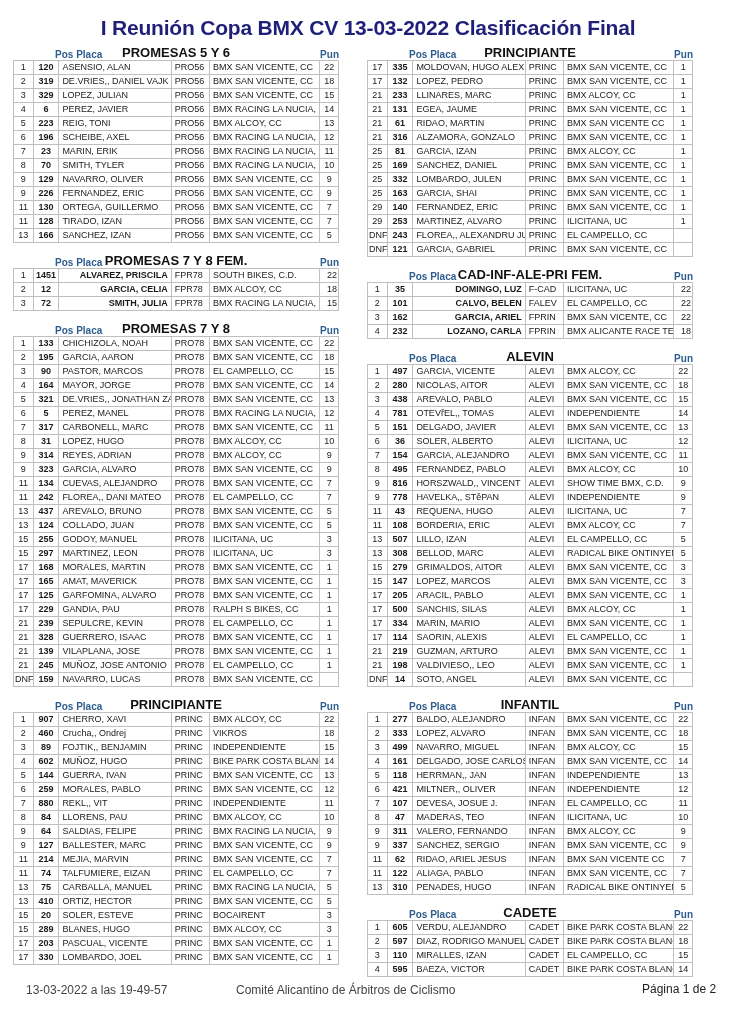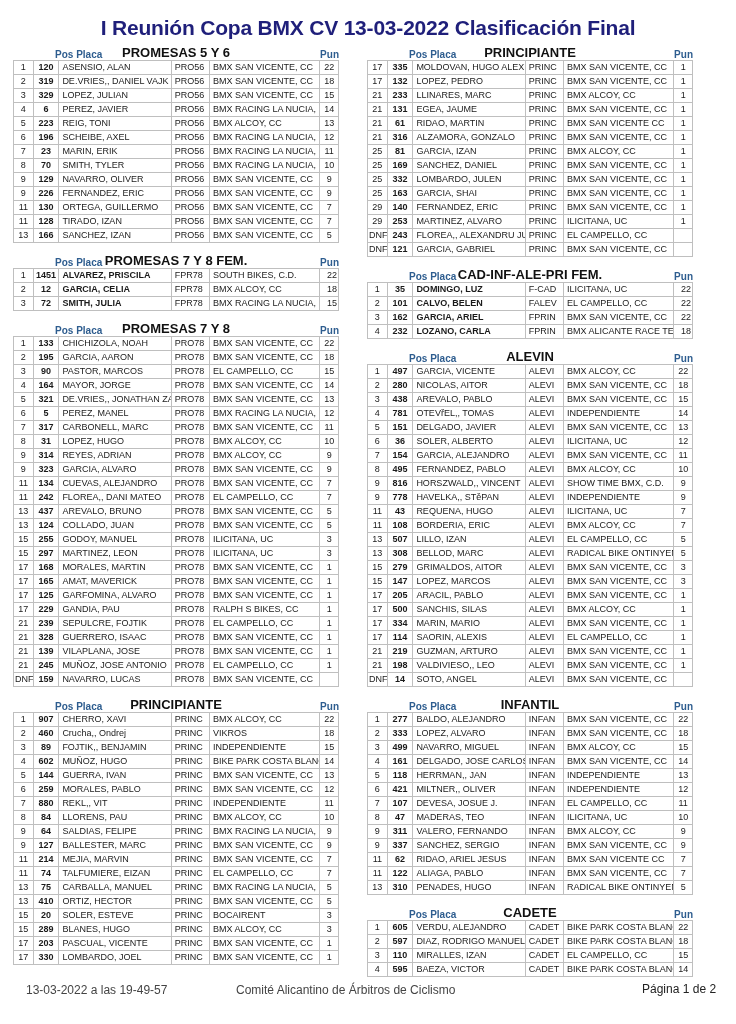--- a/index.html
+++ b/index.html
@@ -18,21 +18,21 @@
                          font-size: 13px; font-weight: bold; color: #111; }
   table { border-collapse: collapse; width: 100%; table-layout: fixed; font-size: 9px; }
   td { border: 1px solid #bfbfbf; padding: 0 3px; height: 13px; line-height: 13px;
        white-space: nowrap; overflow: hidden; }
   td.c-pos { width: 16px; text-align: center; padding: 0 1px; }
   td.c-placa { width: 22px; text-align: center; font-weight: bold; padding: 0 1px; }
   td.c-name { width: 102px; }
   td.c-cat { width: 30px; }
   td.c-club { width: 100px; }
   td.c-pun { width: 15px; text-align: center; padding: 0 1px; }
-  tr.fem td.c-name { font-weight: bold; }
+  tr.fem td.c-name { font-weight: bold; text-align: right; }
   tr.fem td.c-pun { text-align: right; }
   .footer-left { position: absolute; left: 26px; top: 983px; font-size: 12px; color: #444; }
   .footer-mid { position: absolute; left: 236px; top: 983px; font-size: 12px; color: #444; }
   .footer-right { position: absolute; left: 642px; top: 982px; font-size: 12px; color: #222; }
 </style>
 </head>
 <body>
 
 <div class="title">I Reunión Copa BMX CV 13-03-2022 Clasificación  Final</div>
 
@@ -351,21 +351,21 @@
             <td class="c-pos">17</td>
             <td class="c-placa">229</td>
             <td class="c-name">GANDIA, PAU</td>
             <td class="c-cat">PRO78</td>
             <td class="c-club">RALPH S BIKES, CC</td>
             <td class="c-pun">1</td>
           </tr>
           <tr>
             <td class="c-pos">21</td>
             <td class="c-placa">239</td>
-            <td class="c-name">SEPULCRE, FOJTIK</td>
+            <td class="c-name">SEPULCRE, KEVIN</td>
             <td class="c-cat">PRO78</td>
             <td class="c-club">EL CAMPELLO, CC</td>
             <td class="c-pun">1</td>
           </tr>
           <tr>
             <td class="c-pos">21</td>
             <td class="c-placa">328</td>
             <td class="c-name">GUERRERO, ISAAC</td>
             <td class="c-cat">PRO78</td>
             <td class="c-club">BMX SAN VICENTE, CC</td>

